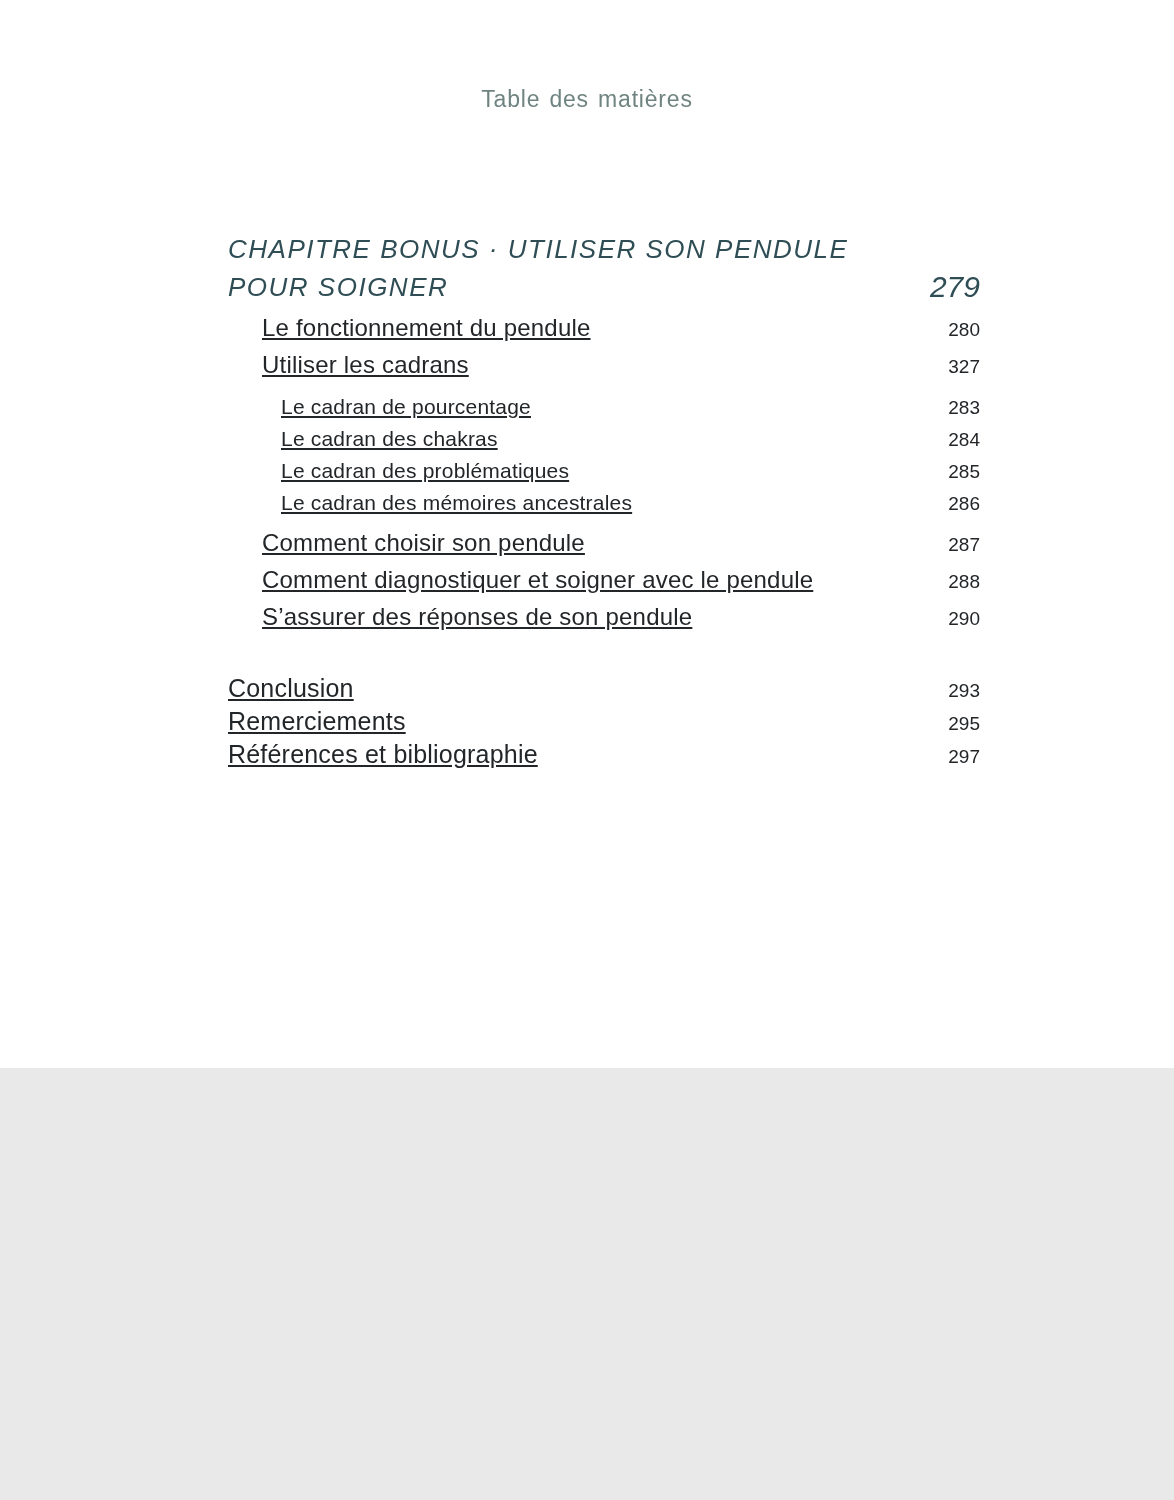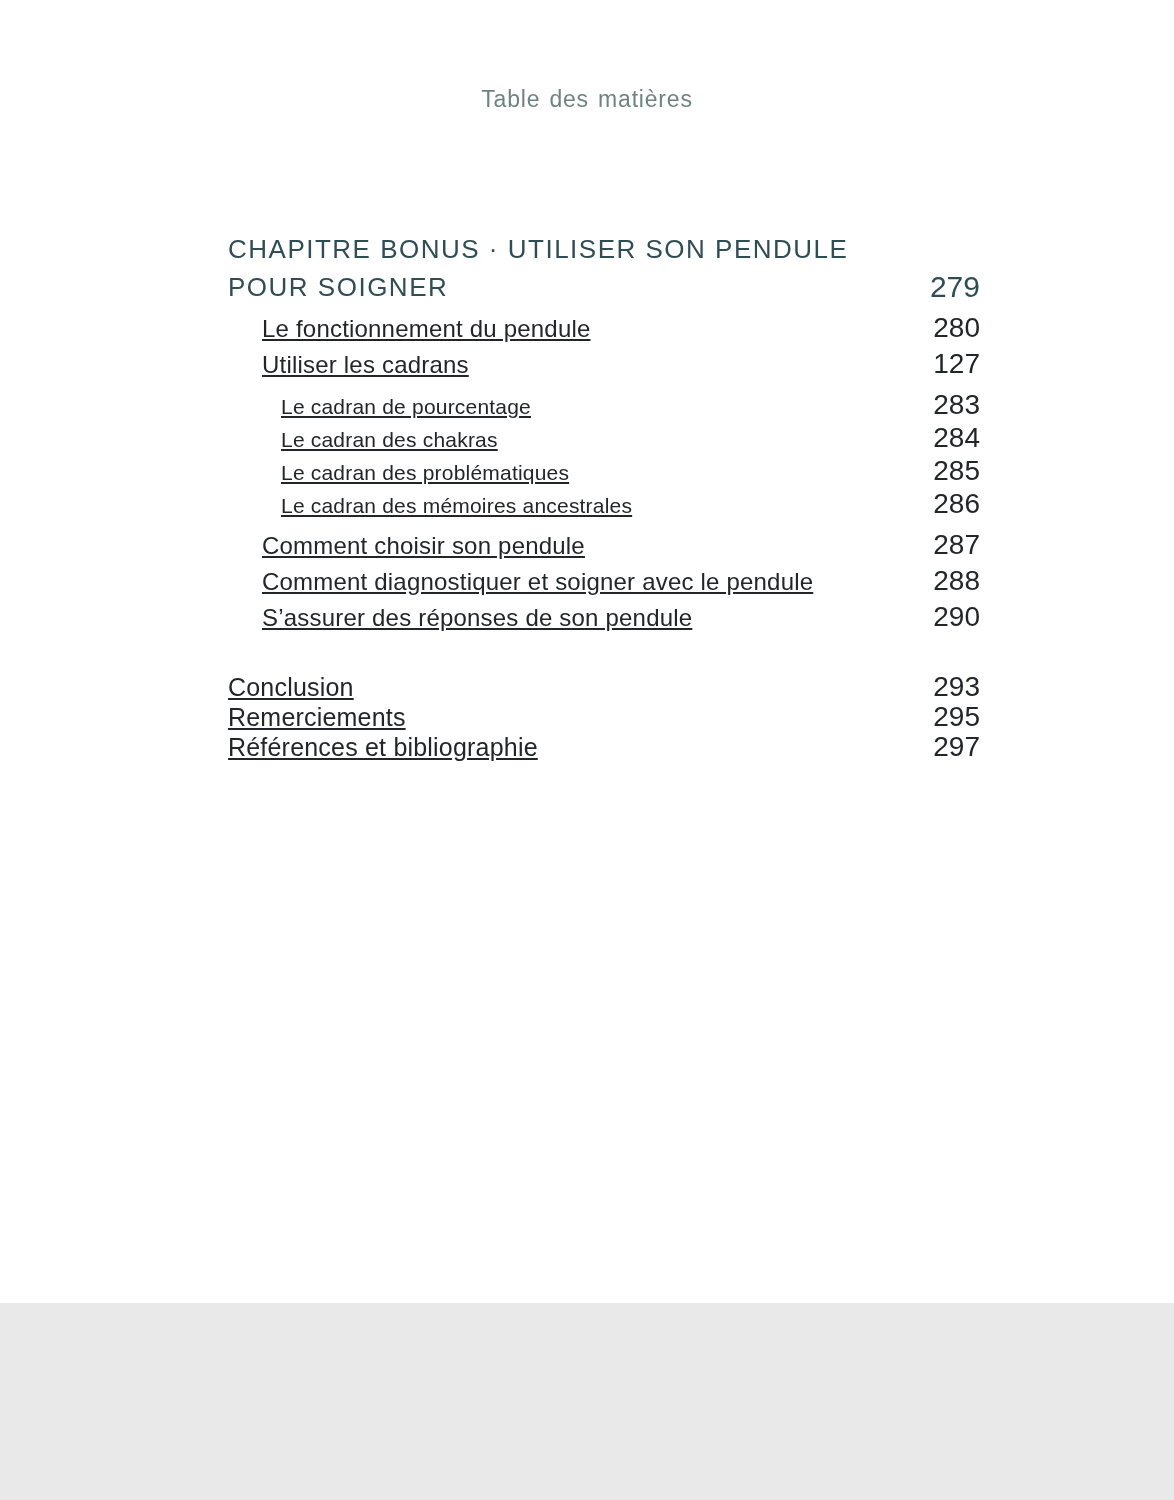--- a/index.html
+++ b/index.html
@@ -1,20 +1,20 @@
 <!DOCTYPE html>
 <html lang="fr" style="--background: #ffffff; --header-title: #6f8480; --heading: #2f4d55; --body-text: #232629;"><head>
 <meta charset="utf-8">
 <title>Table des matières</title>
 <style>
   html, body { margin: 0; padding: 0; background: #e9e9e9; }
   .page {
     position: relative;
     width: 1174px;
-    height: 1303px;
+    height: 1068px;
     margin: 0 auto;
     background: var(--background, #ffffff);
     font-family: "Liberation Sans", sans-serif;
     overflow: hidden;
   }
   .running-header {
     position: absolute;
     top: 86px;
     left: 0;
     width: 100%;
@@ -30,20 +30,21 @@
     left: 228px;
     top: 230px;
     width: 752px;
     color: var(--body-text, #232629);
   }
   .chapter-row {
     display: flex;
     justify-content: space-between;
     align-items: flex-end;
     color: var(--heading, #2f4d55);
+    font-style: italic;
   }
   .chapter-title {
     display: flex;
     flex-direction: column;
     font-size: 26px;
     line-height: 38px;
     font-weight: 300;
     letter-spacing: 1.5px;
   }
   .chapter-page {
@@ -52,21 +53,21 @@
     font-weight: 300;
   }
   .group { display: block; }
   .row {
     display: flex;
     justify-content: space-between;
     align-items: baseline;
     font-weight: 300;
   }
   .label { letter-spacing: 0.2px; text-decoration: underline; }
-  .num { font-size: 28px; font-weight: 300; }
+  .num { font-size: 19px; font-weight: 300; }
   .g1 { margin-top: 4px; }
   .g1 .row { font-size: 24px; line-height: 35px; padding-left: 34px; }
   .g2 { margin-top: 7px; }
   .g2 .row { font-size: 21px; line-height: 31px; padding-left: 53px; gap: 36px; }
   .g3 { margin-top: 6px; }
   .g3 .row { font-size: 24px; line-height: 35px; padding-left: 34px; }
   .g4 { margin-top: 37px; }
   .g4 .row { font-size: 25px; line-height: 30px; padding-left: 0; }
 </style>
 </head>
@@ -86,21 +87,21 @@
       <div class="chapter-page">279</div>
     </div>
 
     <div class="group g1">
       <div class="row">
         <span class="label">Le fonctionnement du pendule</span>
         <span class="num">280</span>
       </div>
       <div class="row">
         <span class="label">Utiliser les cadrans</span>
-        <span class="num">127</span>
+        <span class="num">327</span>
       </div>
     </div>
 
     <div class="group g2">
       <div class="row">
         <span class="label">Le cadran de pourcentage</span>
         <span class="num">283</span>
       </div>
       <div class="row">
         <span class="label">Le cadran des chakras</span>

